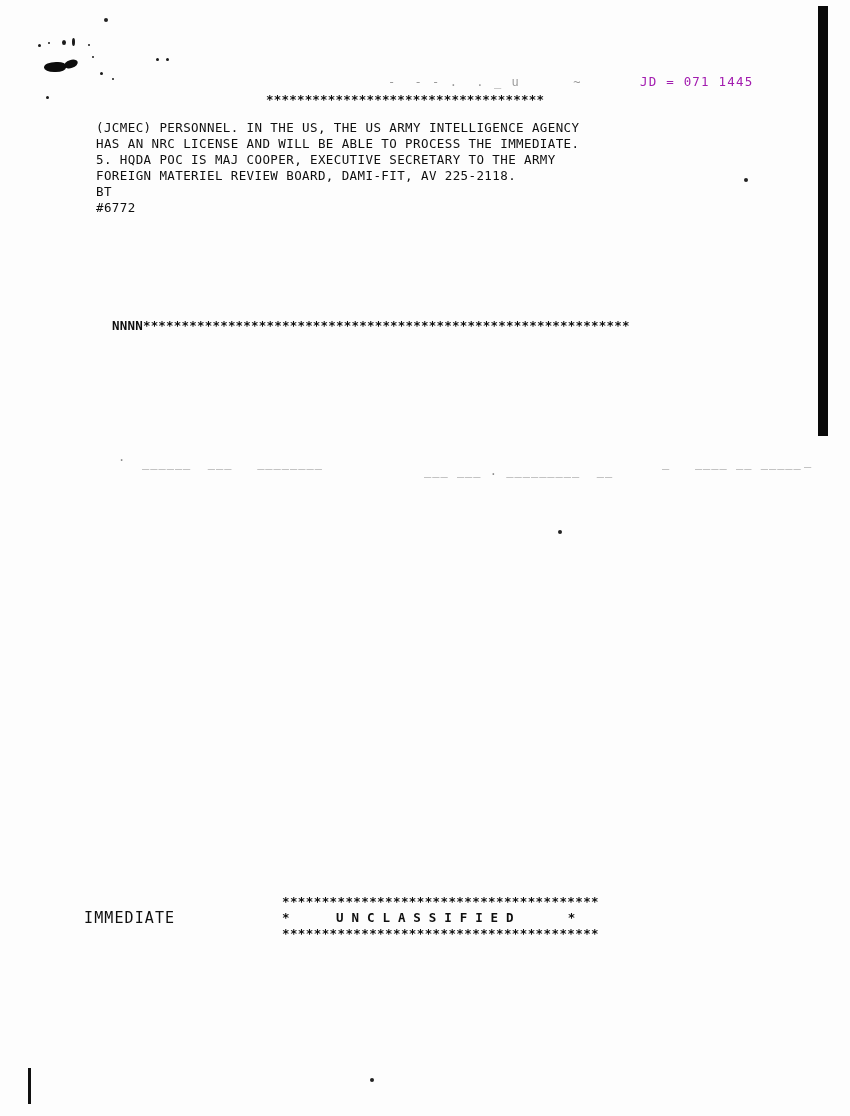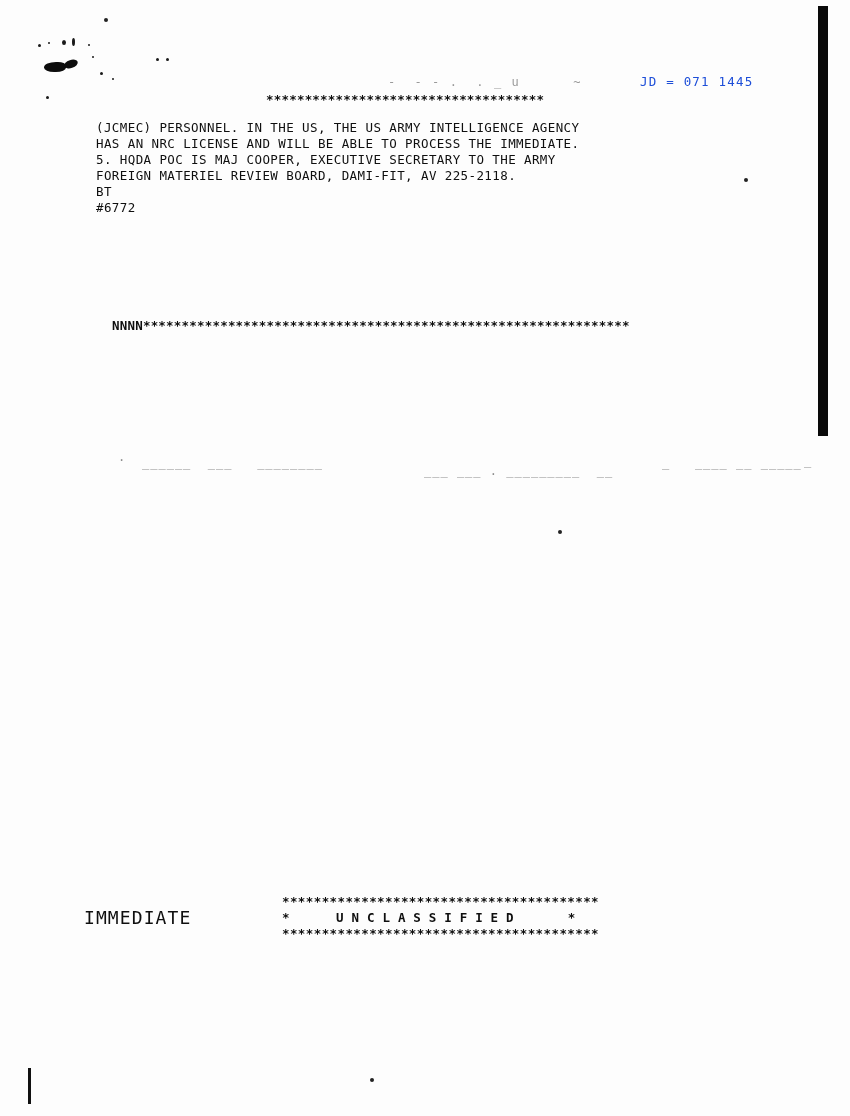--- a/index.html
+++ b/index.html
@@ -78,21 +78,21 @@
     top: 74px;
     font-size: 12px;
     letter-spacing: 1.6px;
   }
   #header-date {
     position: absolute;
     left: 640px;
     top: 74px;
     font-size: 12.5px;
     letter-spacing: 1.2px;
-    color: #1d4ed8;
+    color: #a21caf;
   }
 
   #star-rule-top {
     position: absolute;
     left: 266px;
     top: 92px;
     font-size: 12.5px;
     letter-spacing: 0.2px;
     font-weight: bold;
   }
@@ -123,21 +123,21 @@
     color: #8e8e8e;
     letter-spacing: 1px;
     white-space: pre;
     font-family: "DejaVu Sans Mono", monospace;
   }
 
   #footer-immediate {
     position: absolute;
     left: 84px;
     top: 910px;
-    font-size: 18px;
+    font-size: 15px;
     letter-spacing: 1.1px;
   }
   #footer-block {
     position: absolute;
     left: 282px;
     top: 894px;
     font-size: 12.5px;
     line-height: 17px;
     font-weight: bold;
   }

